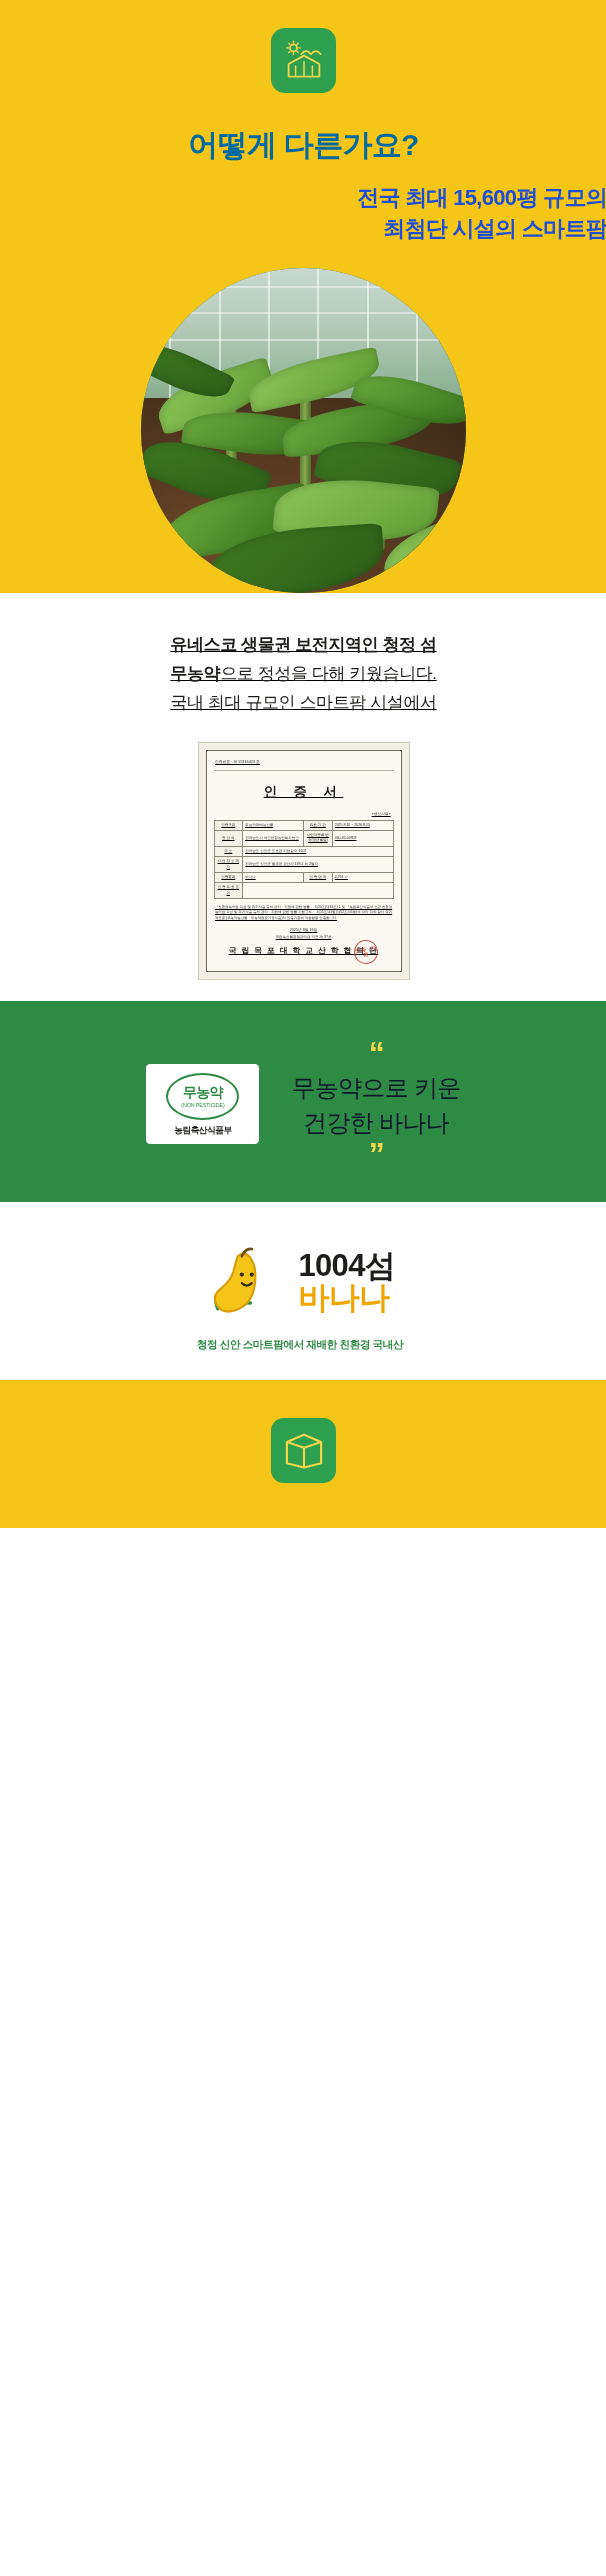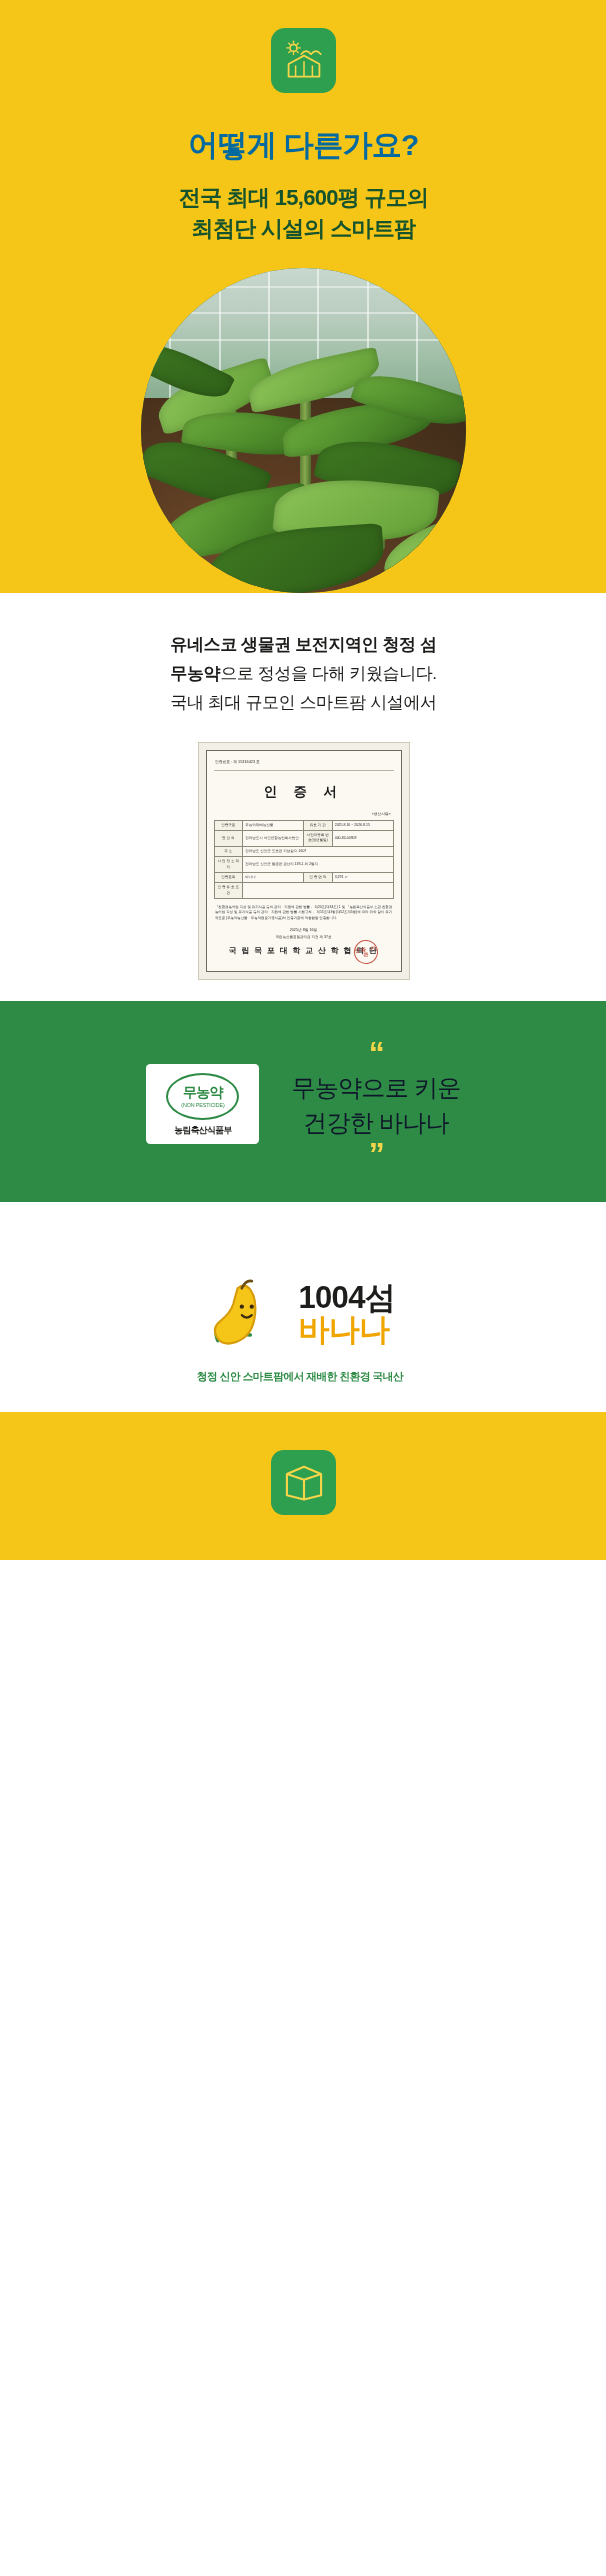--- a/index.html
+++ b/index.html
@@ -27,24 +27,24 @@
 
   .hero-title {
     text-align: center;
     font-size: 30px;
     font-weight: bold;
     color: #0369a1;
     margin-top: 32px;
     letter-spacing: -0.7px;
   }
   .hero-sub {
-    text-align: center;
+    text-align: right;
     font-size: 22px;
     font-weight: bold;
-    color: #14532d;
+    color: #1d4ed8;
     margin-top: 15.5px;
     line-height: 1.42;
     letter-spacing: -0.7px;
   }
 
   .photo-wrap {
     width: 325px; height: 325px;
     margin: 24px auto 0 auto;
     border-radius: 50%;
     overflow: hidden;
@@ -84,20 +84,21 @@
   .trunk {
     position:absolute; width:11.3px;
     background: linear-gradient(90deg,#5d7f35,#86a94f 45%,#4a6a2a);
     border-radius: 4.2px;
   }
 
   
   .sec-white {
     background: #ffffff;
     padding: 37px 0 21px 0;
+    text-decoration: underline;
   }
   .mid-text {
     text-align:center;
     font-size: 17px;
     line-height: 1.72;
     color: #1d1d1b;
     letter-spacing:-0.4px;
   }
   .mid-text .b { font-weight: bold; }
 
@@ -190,21 +191,21 @@
     line-height:1.42; margin: 8.5px 0 5.6px 0; letter-spacing:-0.7px;
   }
 
   .green-desc {
     text-align:center; color:#ffffff; font-size: 15.5px;
     line-height:1.7; margin-top: 31px; letter-spacing:-0.5px;
   }
 
   
   .sec-brand {
-    background:#fff; padding: 40px 7px 28px 0; text-align:center;margin-top:32px;
+    background:#fff; padding: 40px 7px 28px 0; text-align:center;
   }
   .brand-row { display:flex; align-items:center; justify-content:center; gap: 8.5px; }
   .brand-text { text-align:left; }
   .brand-1 { font-size: 31px; font-weight:bold; color:#1d1d1b; letter-spacing:-0.7px; line-height:1; }
   .brand-2 { font-size: 31px; font-weight:bold; color:#f0a500; letter-spacing:-0.7px; line-height:1.05; margin-top:1.4px;}
   .brand-tag {
     margin-top: 15.5px; font-size: 10.6px; font-weight:bold; color:#2e8b46; letter-spacing:-0.4px;
   }
 
   

